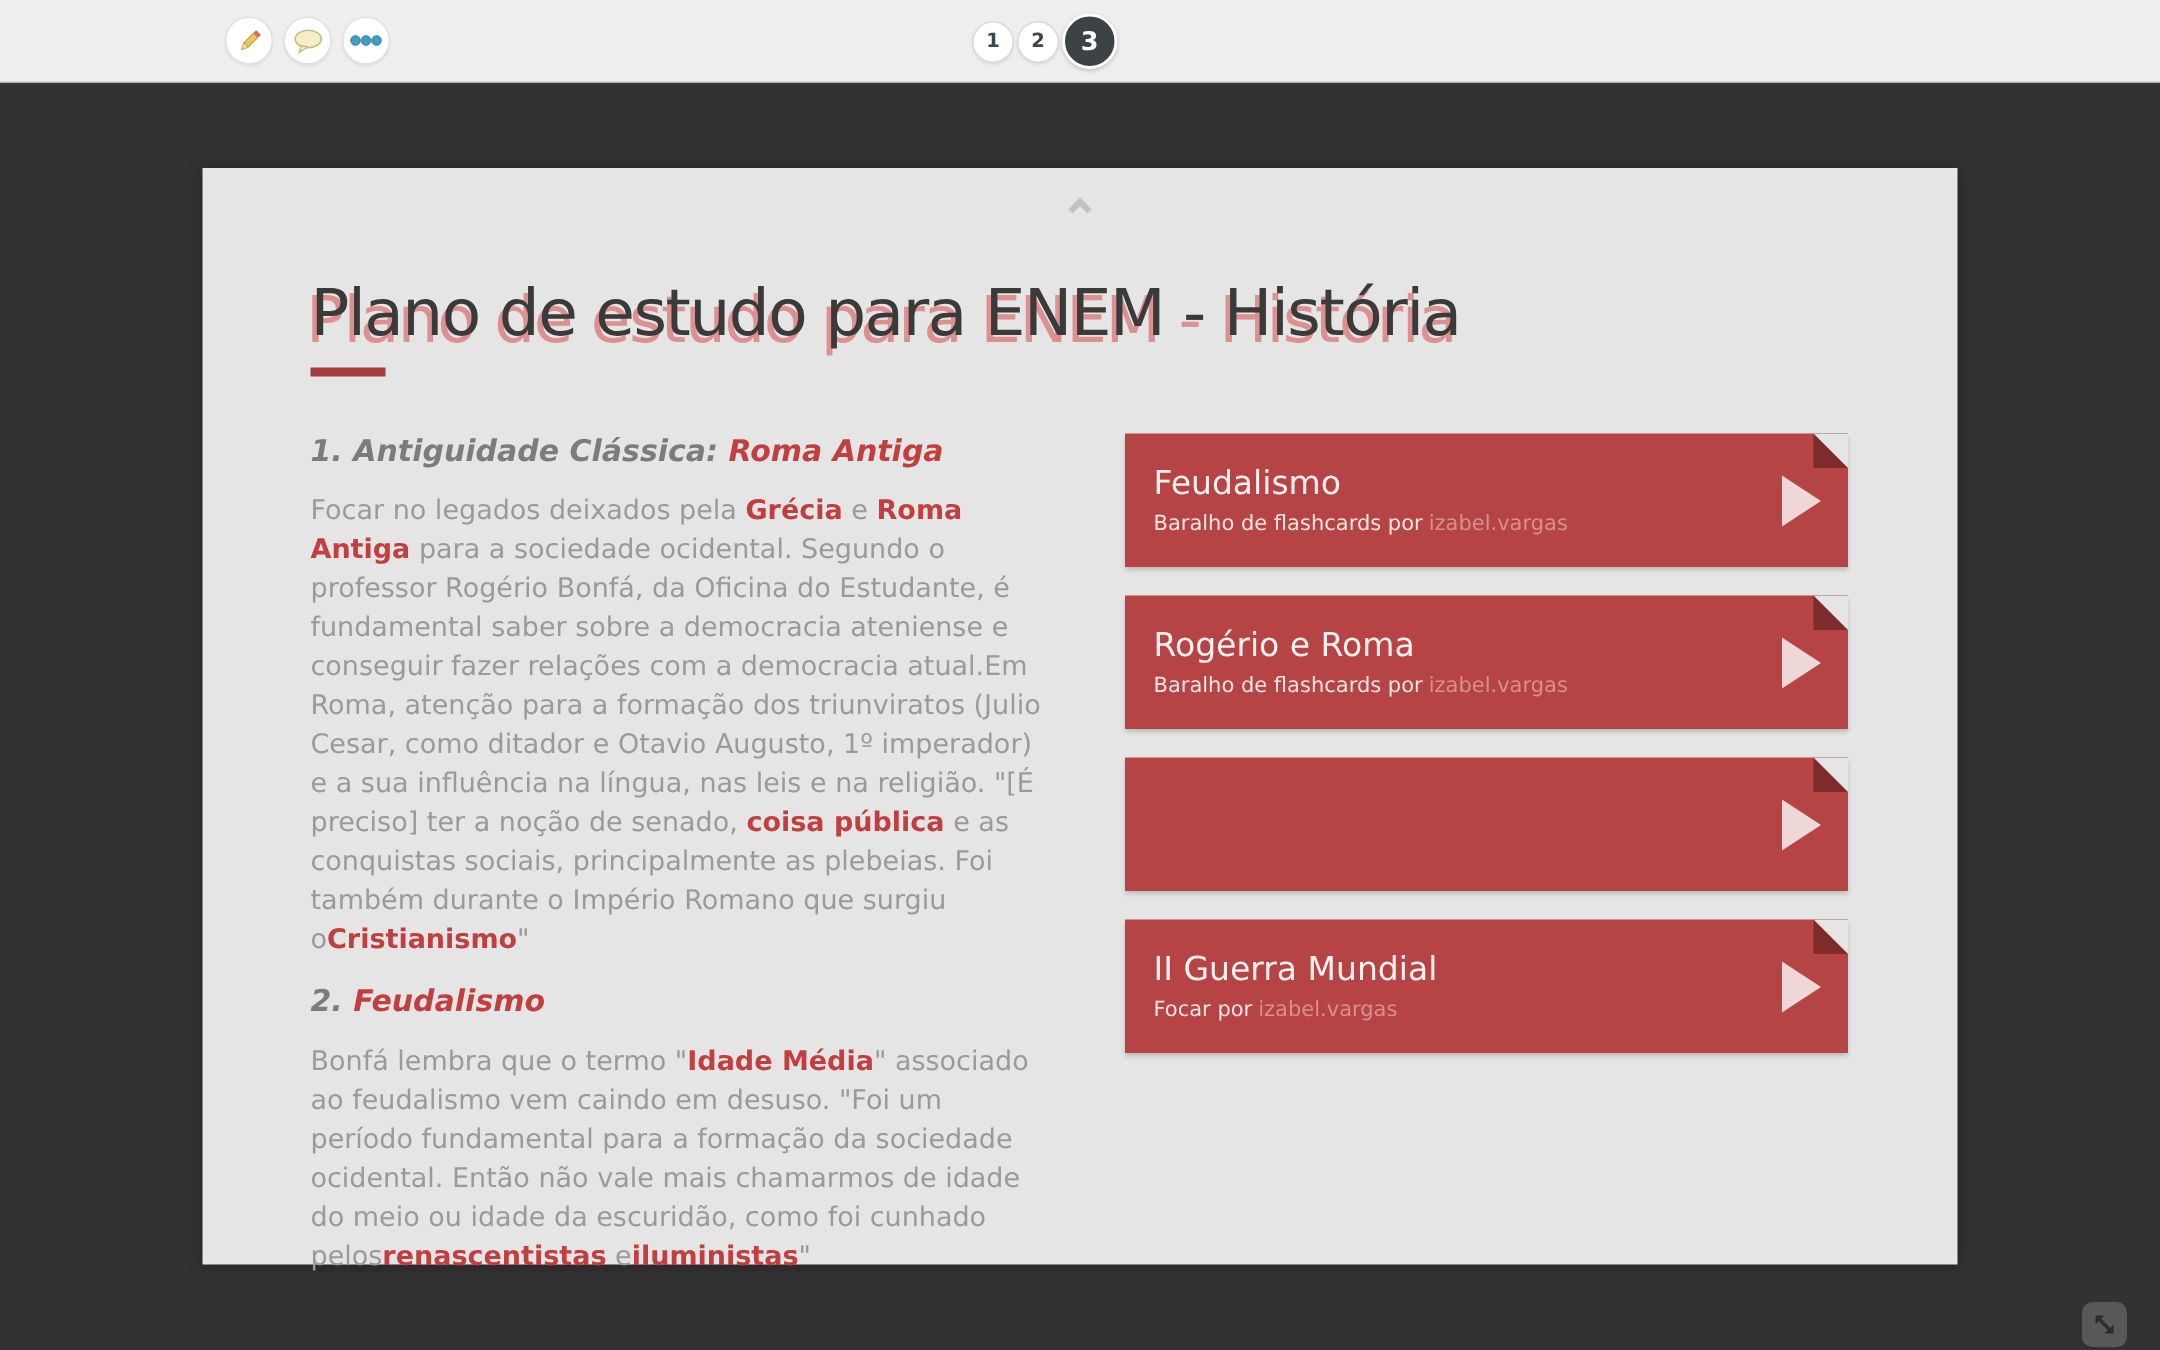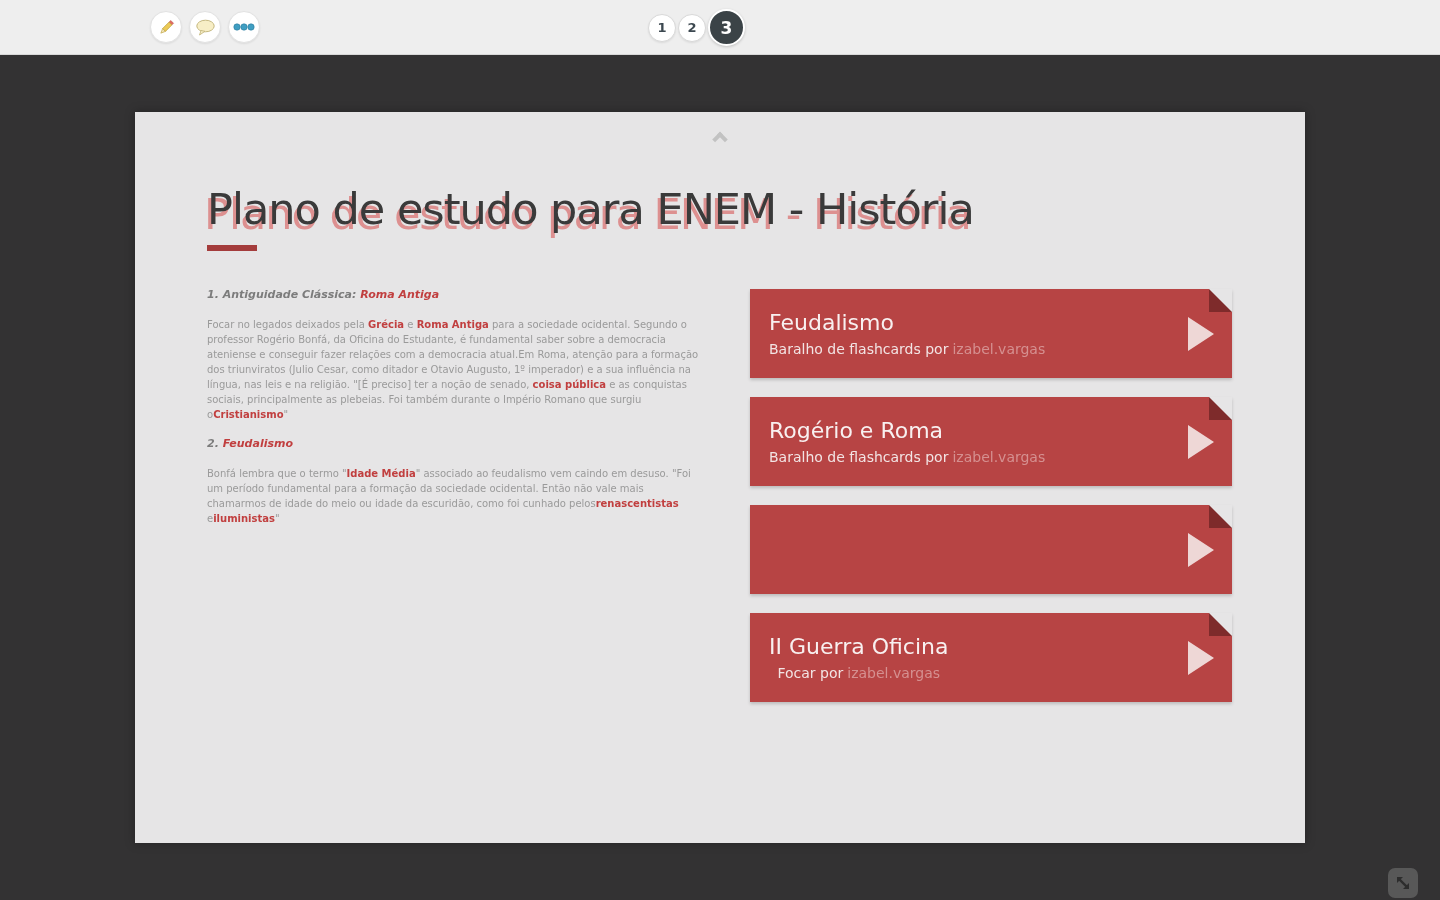--- a/index.html
+++ b/index.html
@@ -33,39 +33,39 @@
           border-top:4px solid #c2c2c2; border-right:4px solid #c2c2c2;
           transform:rotate(-45deg); }
 
   .title { position:absolute; left:72px; top:72px; width:1000px;
            font-size:43px; font-weight:normal; color:#3a3a3a; letter-spacing:-1px;
            text-shadow:-3px 5px 0 #dd9090; font-family:"DejaVu Sans", sans-serif; }
   .title-bar { position:absolute; left:72px; top:133px; width:50px; height:6px; background:#a43c3c; }
 
   
   .left-col { position:absolute; left:72px; top:176px; width:492px; }
-  .sec { font-size:11px; font-weight:bold; font-style:italic; color:#7c7c7c;
+  .sec { font-size:20px; font-weight:bold; font-style:italic; color:#7c7c7c;
          margin-bottom:16px; letter-spacing:0; }
   .sec .hg { color:#7c7c7c; }
   .sec .hr { color:#c13f3f; }
   .sec2 { margin-bottom:16px; }
-  .left-col p { font-size:10px; line-height:15px; color:#9a9a9a; margin-bottom:15px; }
+  .left-col p { font-size:18px; line-height:26px; color:#9a9a9a; margin-bottom:15px; }
   .b { color:#c13f3f; font-weight:bold; }
 
   
   .right-col { position:absolute; left:615px; top:177px; width:482px; }
   .card { position:relative; width:482px; height:89px; background:#b74444;
           margin-bottom:19px; cursor:pointer; display:flex; align-items:center;
           box-shadow:0 2px 3px rgba(0,0,0,0.18); }
   .card::after { content:""; position:absolute; top:0; right:0; width:0; height:0;
           border-style:solid; border-width:0 23px 23px 0;
           border-color:transparent #e6e5e6 #7e2b2b transparent; }
   .card-text { margin-left:19px; }
   .card-text h3 { font-size:22px; font-weight:normal; color:#f8f0f0; margin-bottom:6px; }
-  .card-sub { font-size:14px; color:#f2e4e4;text-align:center; }
+  .card-sub { font-size:14px; color:#f2e4e4; }
   .card-sub .author { color:#d59090; margin-left:4px; }
   .play { position:absolute; right:18px; top:50%; margin-top:-17px;
           width:0; height:0; border-top:17px solid transparent;
           border-bottom:17px solid transparent; border-left:26px solid #eed7d6; }
 
   
   .expand-btn { position:absolute; left:1388px; top:868px; width:30px; height:30px;
           background:#585858; border:none; border-radius:7px; cursor:pointer;
           display:flex; align-items:center; justify-content:center; }
 </style>
@@ -139,21 +139,21 @@
         </div>
         <span class="play"></span>
       </article>
 
       <article class="card">
         <span class="play"></span>
       </article>
 
       <article class="card">
         <div class="card-text">
-          <h3>II Guerra Oficina</h3>
+          <h3>II Guerra Mundial</h3>
           <p class="card-sub"><span>Focar por</span><span class="author">izabel.vargas</span></p>
         </div>
         <span class="play"></span>
       </article>
 
     </div>
   </main>
 
   <button class="expand-btn">
     <svg width="16" height="16" viewBox="0 0 16 16">

